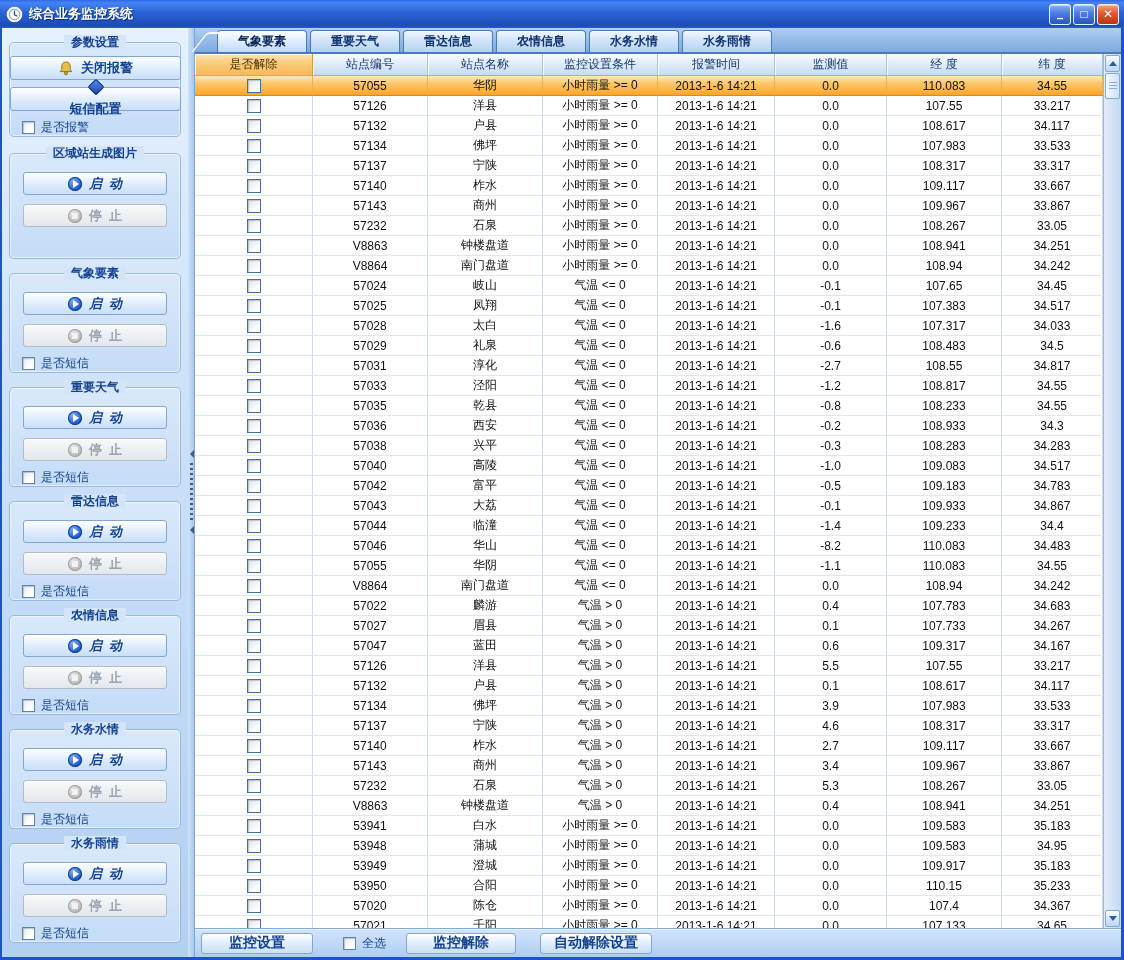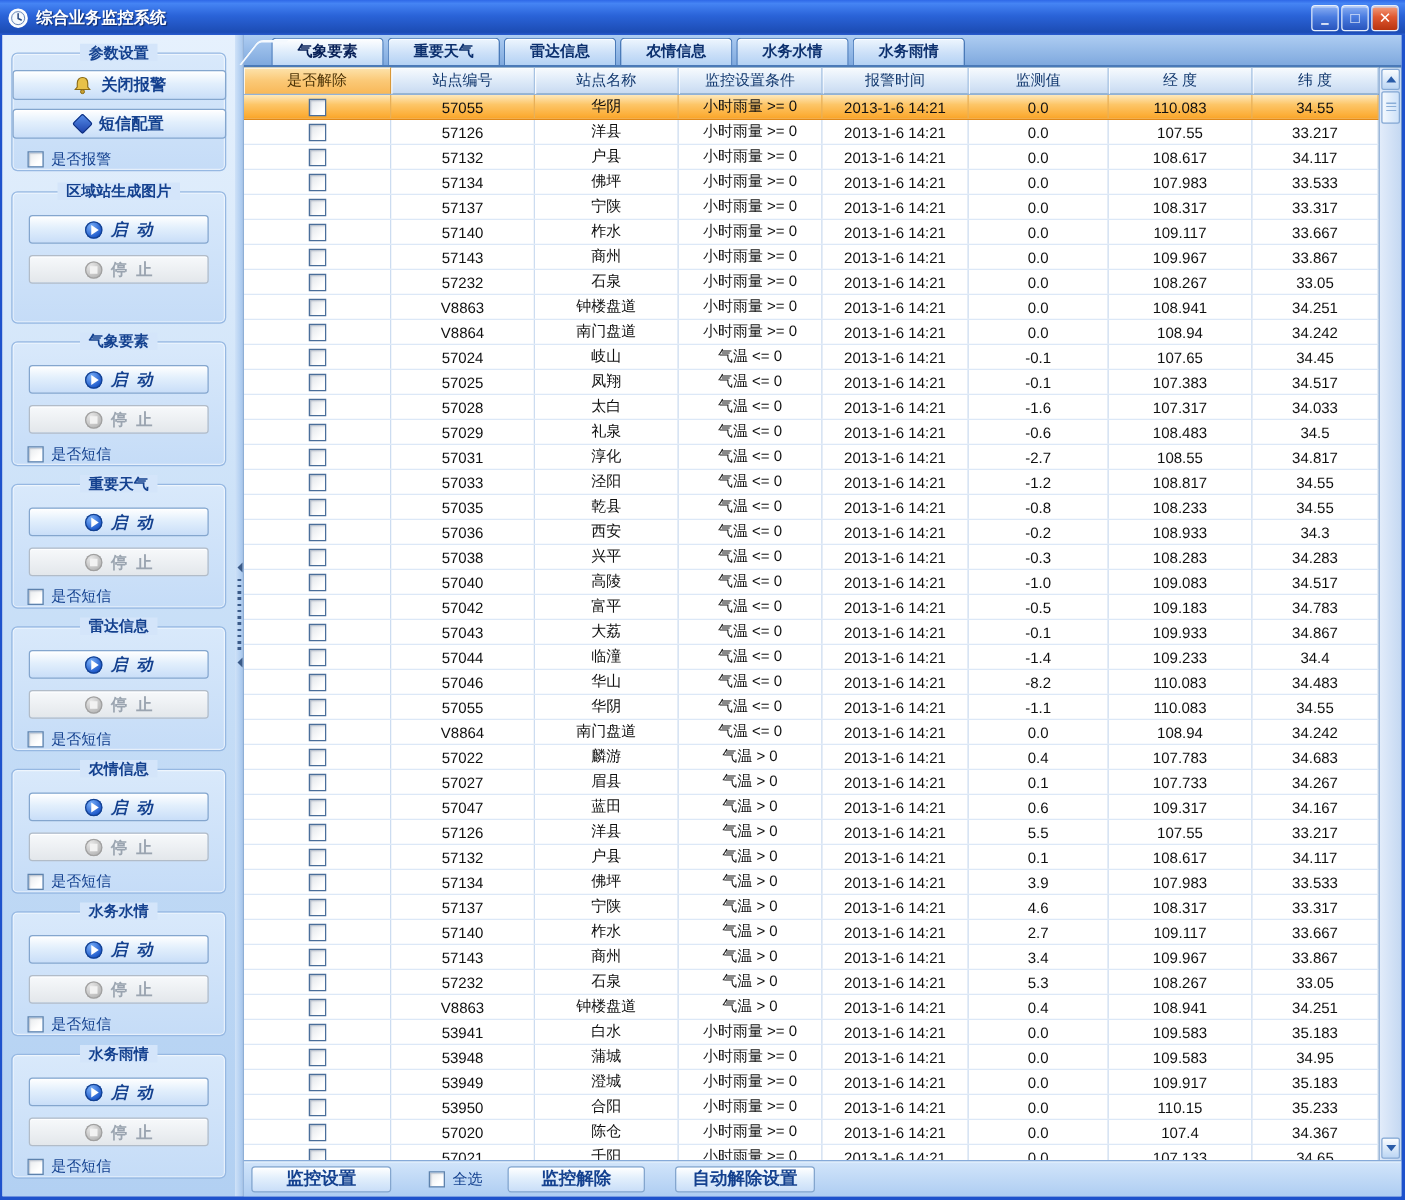--- a/index.html
+++ b/index.html
@@ -34,21 +34,21 @@
   .g-item.tall{height:106px;}
   .sbtn{display:flex;align-items:center;justify-content:center;gap:7px;width:144px;height:23px;margin:0 auto;
     border:1px solid #84a6cе;border:1px solid #84a6ce;border-radius:3px;cursor:pointer;
     background:linear-gradient(180deg,#ffffff 0%,#e2effc 45%,#c9def8 100%);
     color:#14418f;font-size:13px;font-weight:bold;box-shadow:inset 0 1px 0 #fff;white-space:pre;}
   .sbtn.disabled{background:linear-gradient(180deg,#f7f9fb,#e3e7eb);color:#9aa4b0;border-color:#b2bcc8;}
   .group .sbtn.start{margin-top:18px;font-style:italic;}
   .group .sbtn.stop{margin-top:9px;}
   .group.params .sbtn{width:171px;height:24px;}
   .group.params .sbtn.b1{margin-top:13px;}
-  .group.params .sbtn.b2{margin-top:7px;}
+  .group.params .sbtn.b2{margin-top:7px;flex-direction:column;}
   .chk-row{display:flex;align-items:center;gap:6px;margin:8px 0 0 12px;color:#14418f;font-size:12px;cursor:pointer;}
   .checkbox{width:13px;height:13px;flex:0 0 13px;border:1px solid #5e82ac;background:linear-gradient(135deg,#e6e9ec,#ffffff 70%);
     box-shadow:inset 1px 1px 1px rgba(90,110,140,.35);display:inline-block;}
   .play-icon{width:14px;height:14px;border-radius:50%;position:relative;flex:0 0 14px;
     background:radial-gradient(circle at 35% 30%,#7ab0f8,#1a55c8 70%);box-shadow:0 0 0 1px #14418f inset;}
   .play-icon::after{content:"";position:absolute;left:5px;top:3px;border-left:6px solid #fff;border-top:4px solid transparent;border-bottom:4px solid transparent;}
   .stop-icon{width:14px;height:14px;border-radius:50%;position:relative;flex:0 0 14px;
     background:radial-gradient(circle at 35% 30%,#e8e8e8,#b8b8b8 70%);box-shadow:0 0 0 1px #a0a0a0 inset;}
   .stop-icon::after{content:"";position:absolute;left:4px;top:4px;width:6px;height:6px;background:#f2f2f2;}
   .bell-icon{width:16px;height:15px;display:inline-flex;flex:0 0 16px;}
@@ -66,21 +66,21 @@
   .tabstrip{height:26px;flex:0 0 26px;display:flex;align-items:flex-end;padding-left:4px;
     background:linear-gradient(180deg,#aecdf2 0%,#7fa9de 100%);border-bottom:2px solid #4a7ab8;}
   .tab-lead{width:24px;height:20px;margin-right:-6px;border-top:2px solid #f4f9fe;border-left:2px solid #f4f9fe;
     transform:skewX(-38deg);border-top-left-radius:4px;}
   .tab{width:90px;height:22px;margin-right:3px;display:flex;align-items:center;justify-content:center;
     border:1px solid #4a7ab8;border-bottom:none;border-radius:4px 4px 0 0;cursor:pointer;
     background:linear-gradient(180deg,#eef6fe 0%,#cce0f8 55%,#b4d2f4 100%);
     color:#0c306e;font-size:12px;font-weight:bold;box-shadow:inset 0 1px 0 #fff;}
   .tab.active{background:linear-gradient(180deg,#ffffff 0%,#dcebfb 55%,#c2daf6 100%);color:#061f56;}
 
-  .content{flex:1;display:flex;min-height:0;background:#0c4a6e;}
+  .content{flex:1;display:flex;min-height:0;background:#ec4899;}
   .grid-col{width:908px;flex:0 0 908px;display:flex;flex-direction:column;}
   .thead,.trow{display:grid;grid-template-columns:118px 115px 115px 115px 117px 112px 115px 101px;}
   .thead{height:22px;flex:0 0 22px;background:linear-gradient(180deg,#f8fbfe 0%,#dcE9f8 55%,#c8daf1 100%);
     background:linear-gradient(180deg,#f8fbfe 0%,#dce9f8 55%,#c8daf1 100%);border-bottom:1px solid #92b2d8;}
   .th{display:flex;align-items:center;justify-content:center;font-size:12px;color:#12386e;
     border-right:1px solid #a6c2e2;box-shadow:inset 1px 1px 0 rgba(255,255,255,.8);}
   .th.sorted{background:linear-gradient(180deg,#fde4ae 0%,#fbc977 50%,#f8b858 100%);border-right:1px solid #d89838;color:#4a3206;}
   .tbody{flex:1;overflow:hidden;background:#fff;}
   .trow{height:20px;border-bottom:1px solid #dce8f7;cursor:default;}
   .td{display:flex;align-items:center;justify-content:center;font-size:12px;color:#101010;

